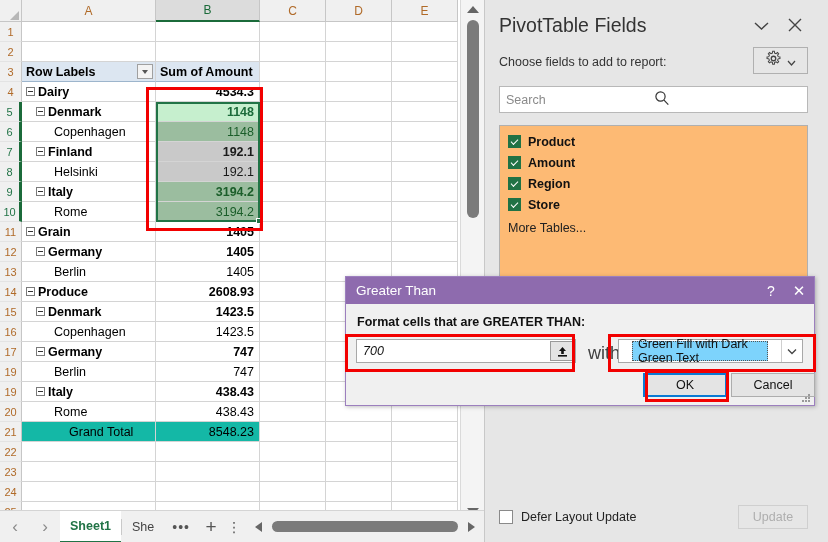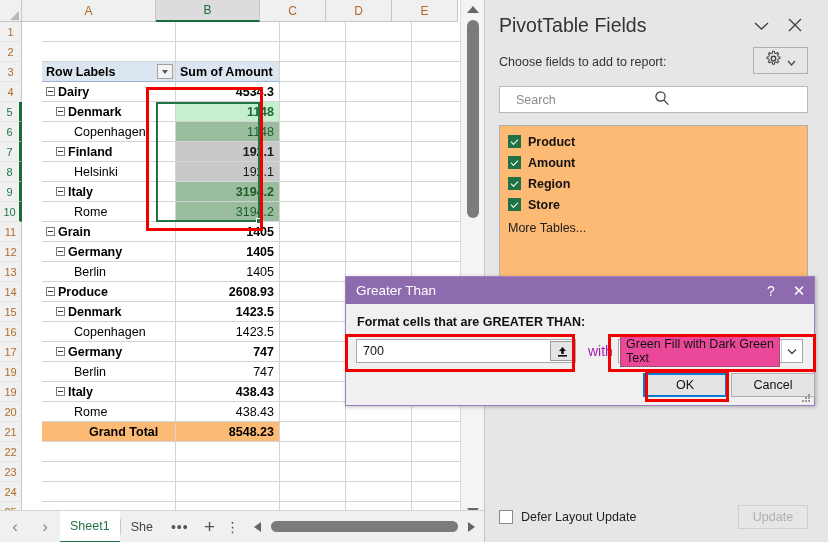--- a/index.html
+++ b/index.html
@@ -21,32 +21,32 @@
          box-sizing:border-box;display:flex;align-items:center;justify-content:center;
          font-size:12px;color:#b06a28;}
   .col-h.selected{background:#dcdcdc;border-bottom:2px solid #1b6b3a;color:#1b6b3a;font-weight:400;}
 
   .row-headers{position:absolute;left:0;top:22px;width:22px;}
   .row-h{height:20px;background:#f0f0f0;border-right:1px solid #c6c6c6;border-bottom:1px solid #e3e3e3;
          box-sizing:border-box;display:flex;align-items:center;justify-content:center;
          font-size:11px;color:#b06a28;}
   .row-h.sel{color:#217346;border-right:3px solid #1b6b3a;}
 
-  .cells{position:absolute;left:22px;top:22px;width:438px;margin-left:20px;}
+  .cells{position:absolute;left:22px;top:22px;width:438px;}
   .grow{height:20px;display:flex;}
   .cell{box-sizing:border-box;border-right:1px solid #d4d4d4;border-bottom:1px solid #d4d4d4;
         font-size:12.5px;color:#000;display:flex;align-items:center;height:20px;overflow:hidden;white-space:nowrap;}
   .cA{width:134px;padding-left:4px;}
   .cB{width:104px;justify-content:flex-end;padding-right:5px;}
   .cC{width:66px;} .cD{width:66px;} .cE{width:66px;}
   .hdrcell{background:#dce6f1;font-weight:bold;border-bottom:1px solid #9db5cc;}
   .bold{font-weight:bold;}
   .indent1{padding-left:14px;}
   .indent2{padding-left:32px;}
-  .gtotal{background:#fdba74;font-weight:bold;padding-left:47px;}
+  .gtotal{background:#14b8a6;font-weight:normal;padding-left:47px;}
   .expander{display:inline-block;width:9px;height:9px;border:1px solid #7a7a7a;background:#fff;
             position:relative;margin-right:3px;vertical-align:middle;box-sizing:border-box;}
   .expander:before{content:"";position:absolute;left:1px;top:3px;width:5px;height:1px;background:#333;}
   .filterbtn{width:16px;height:15px;border:1px solid #a0a0a0;background:#f3f3f3;display:inline-flex;
              align-items:center;justify-content:center;margin-left:auto;margin-right:2px;box-sizing:border-box;}
   .filterbtn:after{content:"";border-style:solid;border-width:4px 3.5px 0 3.5px;border-color:#555 transparent transparent transparent;}
   .fill-lightgreen{background:#c6efce;color:#1b6b3a;}
   .fill-green{background:#9bbd9f;color:#1b5e2a;}
   .fill-gray{background:#c9c9c9;color:#1a1a1a;}
 
@@ -59,21 +59,21 @@
   .sb-arrow{width:24px;height:18px;display:flex;align-items:center;justify-content:center;}
   .sb-up:after{content:"";border-style:solid;border-width:0 6px 7px 6px;border-color:transparent transparent #666 transparent;}
   .sb-down:after{content:"";border-style:solid;border-width:7px 6px 0 6px;border-color:#666 transparent transparent transparent;}
   #grid-vthumb{position:absolute;left:6px;top:20px;width:12px;height:198px;background:#7b7b7b;border-radius:6px;}
 
   
   #tabbar{position:absolute;left:0;bottom:0;width:484px;height:32px;background:#f0f0f0;border-top:1px solid #d4d4d4;
           display:flex;align-items:center;box-sizing:border-box;}
   .navbtn{width:30px;height:30px;display:flex;align-items:center;justify-content:center;color:#8a8a8a;font-size:17px;}
   .sheettab{padding:0 10px;height:30px;display:flex;align-items:center;font-size:12.5px;color:#444;}
-  .sheettab.active{color:#217346;font-weight:normal;border-bottom:2px solid #217346;background:#fff;}
+  .sheettab.active{color:#217346;font-weight:bold;border-bottom:2px solid #217346;background:#fff;}
   .tabsep{width:1px;height:16px;background:#c9c9c9;}
   .dots{padding:0 8px;color:#555;font-size:14px;letter-spacing:1px;}
   .plusbtn{width:26px;height:26px;display:flex;align-items:center;justify-content:center;font-size:19px;color:#555;}
   .vdots{width:20px;display:flex;align-items:center;justify-content:center;color:#555;font-size:14px;}
   #hscroll{position:relative;flex:1;height:20px;margin-left:6px;margin-right:4px;background:#f0f0f0;display:flex;align-items:center;}
   .hsb-left:after{content:"";border-style:solid;border-width:5px 7px 5px 0;border-color:transparent #666 transparent transparent;}
   .hsb-right:after{content:"";border-style:solid;border-width:5px 0 5px 7px;border-color:transparent transparent transparent #666;}
   .hsb-arrow{width:18px;display:flex;align-items:center;justify-content:center;}
   #hthumb{flex:1;height:11px;background:#7b7b7b;border-radius:6px;margin:0 4px;max-width:250px;}
 
@@ -81,21 +81,21 @@
   #pivot-panel{position:absolute;left:484px;top:0;width:344px;height:542px;background:#e6e6e6;
                border-left:1px solid #c8c8c8;box-sizing:border-box;}
   #pv-title{position:absolute;left:14px;top:14px;font-size:19.5px;color:#333;font-weight:400;}
   .pv-hicon{position:absolute;top:18px;color:#444;font-size:15px;cursor:default;}
   #pv-collapse{left:268px;}
   #pv-close{left:303px;}
   #pv-sub{position:absolute;left:14px;top:55px;font-size:12.5px;color:#333;}
   #pv-gear{position:absolute;left:268px;top:47px;width:55px;height:27px;border:1px solid #b0b0b0;background:#e6e6e6;
            box-sizing:border-box;display:flex;align-items:center;justify-content:center;gap:5px;}
   #pv-search{position:absolute;left:14px;top:86px;width:309px;height:27px;background:#fff;border:1px solid #b8b8b8;
-             box-sizing:border-box;display:flex;align-items:center;padding:0 16px;}
+             box-sizing:border-box;display:flex;align-items:center;padding:0 6px;}
   #pv-search span{flex:1;font-size:12.5px;color:#8a8a8a;}
   #pv-fieldlist{position:absolute;left:14px;top:125px;width:309px;height:160px;background:#fdba74;border:1px solid #b0b0b0;box-sizing:border-box;padding:5px 0 0 8px;}
   .fl-item{display:flex;align-items:center;height:21px;font-size:12.5px;color:#111;font-weight:bold;}
   .fl-chk{width:13px;height:13px;background:#207245;margin-right:7px;display:flex;align-items:center;justify-content:center;box-sizing:border-box;}
   .fl-chk:after{content:"";width:6px;height:3px;border-left:1.7px solid #fff;border-bottom:1.7px solid #fff;transform:rotate(-45deg);margin-bottom:2px;}
   .fl-more{font-size:12.5px;color:#222;font-weight:normal;margin-top:2px;}
   #defer-row{position:absolute;left:14px;top:510px;display:flex;align-items:center;gap:8px;}
   #defer-chk{width:14px;height:14px;border:1px solid #8a8a8a;background:#fff;box-sizing:border-box;}
   #defer-lbl{font-size:12.5px;color:#222;}
   #update-btn{position:absolute;left:253px;top:505px;width:70px;height:24px;border:1px solid #cfcfcf;background:#e6e6e6;
@@ -104,27 +104,27 @@
   
   #dialog{position:absolute;left:345px;top:276px;width:470px;height:130px;background:#f0f0f0;
           border:1px solid #9c7fbe;box-sizing:border-box;box-shadow:1px 1px 4px rgba(0,0,0,.25);}
   #dlg-title{height:27px;background:#8e6bae;display:flex;align-items:center;padding-left:10px;box-sizing:border-box;}
   #dlg-title-text{color:#fff;font-size:13.5px;}
   #dlg-help{margin-left:auto;color:#fff;font-size:14px;width:26px;text-align:center;}
   #dlg-x{color:#fff;font-size:15px;width:30px;text-align:center;}
   #dlg-prompt{position:absolute;left:11px;top:38px;font-size:12.5px;font-weight:bold;color:#111;}
   #dlg-input{position:absolute;left:10px;top:62px;width:220px;height:24px;background:#fff;border:1px solid #a8a8a8;
              box-sizing:border-box;display:flex;align-items:center;padding-left:6px;}
-  #dlg-input span{font-size:12.5px;color:#111;}
+  #dlg-input span{font-size:12.5px;color:#111;font-style:italic;}
   #dlg-rangebtn{position:absolute;right:1px;top:1px;width:24px;height:20px;background:#e4e4e4;border:1px solid #9a9a9a;
                 box-sizing:border-box;display:flex;align-items:center;justify-content:center;}
-  #dlg-with{position:absolute;left:242px;top:66px;font-size:14px;color:#a21caf;}
+  #dlg-with{position:absolute;left:242px;top:66px;font-size:18px;color:#404040;}
   #dlg-select{position:absolute;left:272px;top:62px;width:185px;height:24px;background:#fff;border:1px solid #a8a8a8;
               box-sizing:border-box;display:flex;align-items:center;}
-  #dlg-select-val{flex:1;height:32px;margin:1px;background:#ec4899;border:1px dotted #555;box-sizing:border-box;
+  #dlg-select-val{flex:1;height:20px;margin:13px;background:#7dd3fc;border:1px dotted #555;box-sizing:border-box;
                   display:flex;align-items:center;padding-left:5px;font-size:12.5px;color:#111;}
   #dlg-select-arrow{width:20px;height:22px;display:flex;align-items:center;justify-content:center;border-left:1px solid #cfcfcf;color:#444;font-size:10px;}
   .dlgbtn{position:absolute;top:96px;width:84px;height:24px;background:#e4e4e4;border:1px solid #adadad;
           box-sizing:border-box;display:flex;align-items:center;justify-content:center;font-size:12.5px;color:#111;}
   #dlg-ok{left:297px;border:2px solid #0a7ad4;}
   #dlg-cancel{left:385px;}
   #dlg-grip{position:absolute;right:3px;bottom:2px;width:9px;height:9px;}
   #dlg-grip span{position:absolute;width:2px;height:2px;background:#999;}
 
   

